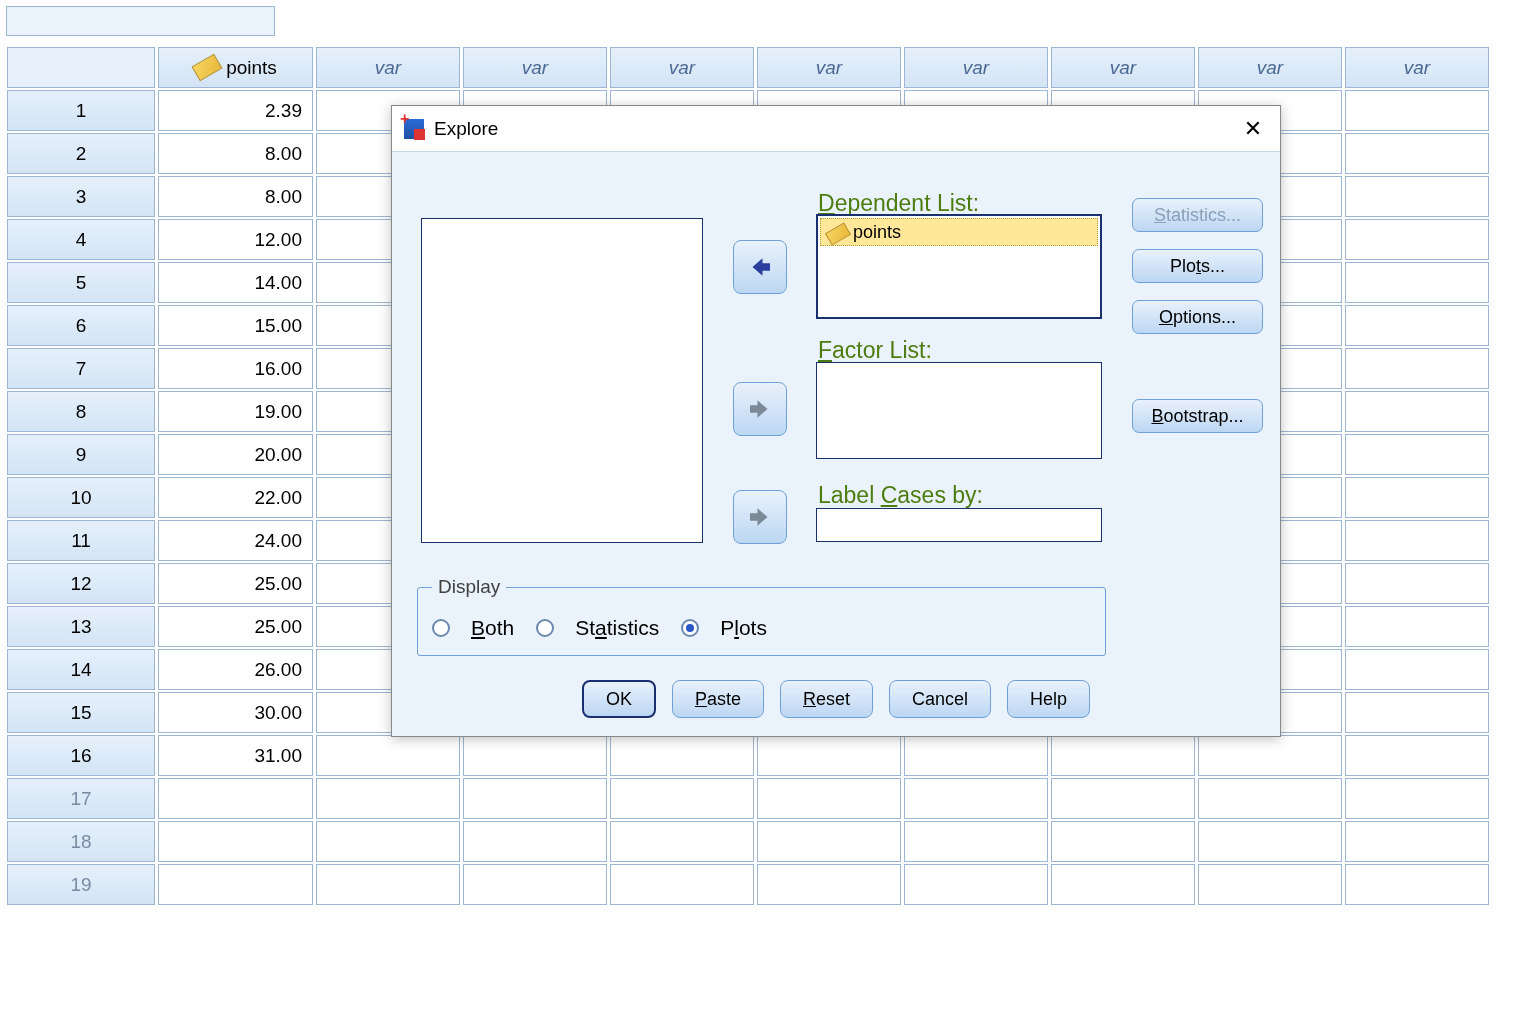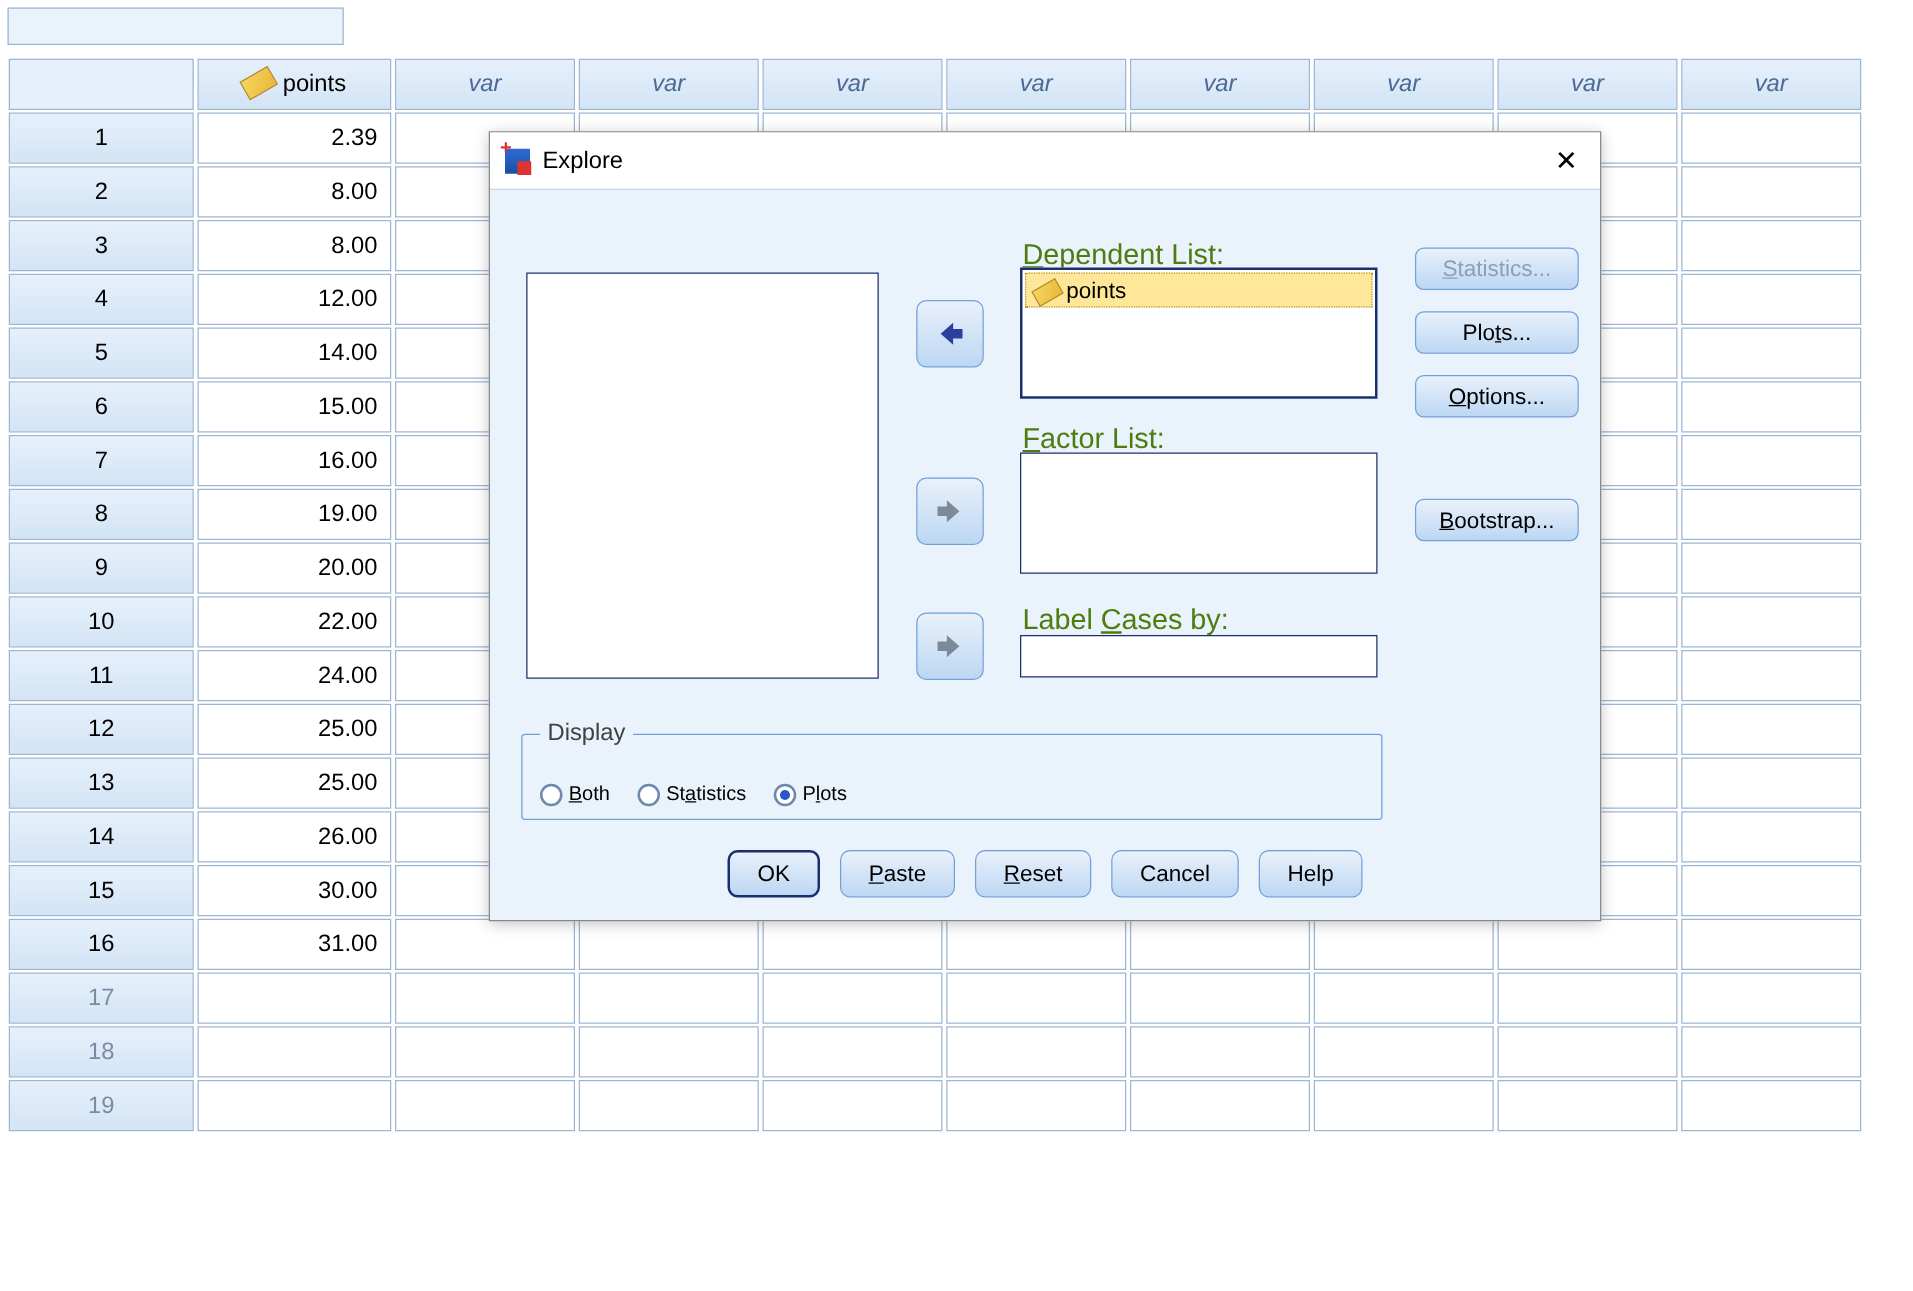--- a/index.html
+++ b/index.html
@@ -147,21 +147,21 @@
     font-size:18px; color:#000; cursor:pointer;
   }
   .side-btn:disabled { color:#8aa0b8; }
 
   fieldset.display {
     position:absolute; left:25px; top:424px; width:689px; height:80px;
     border:1px solid #6fa0d8; border-radius:3px; padding:12px 14px 6px;
   }
   fieldset.display legend { color:#404040; padding:0 6px; font-size:19px; }
   .radio-row { display:flex; gap:22px; align-items:center; margin-top:6px;}
-  .radio-row label { display:flex; align-items:center; gap:5px; font-size:16px;margin-top:11px; }
+  .radio-row label { display:flex; align-items:center; gap:21px; font-size:21px; }
   .radio-look {
     width:18px; height:18px; border-radius:50%;
     background:#fff; border:2px solid #6b89af;
     display:inline-flex; align-items:center; justify-content:center;
   }
   .radio-look.checked::after{
     content:''; width:8px; height:8px; border-radius:50%; background:#2857c7;
   }
 
   .bottom-row {

